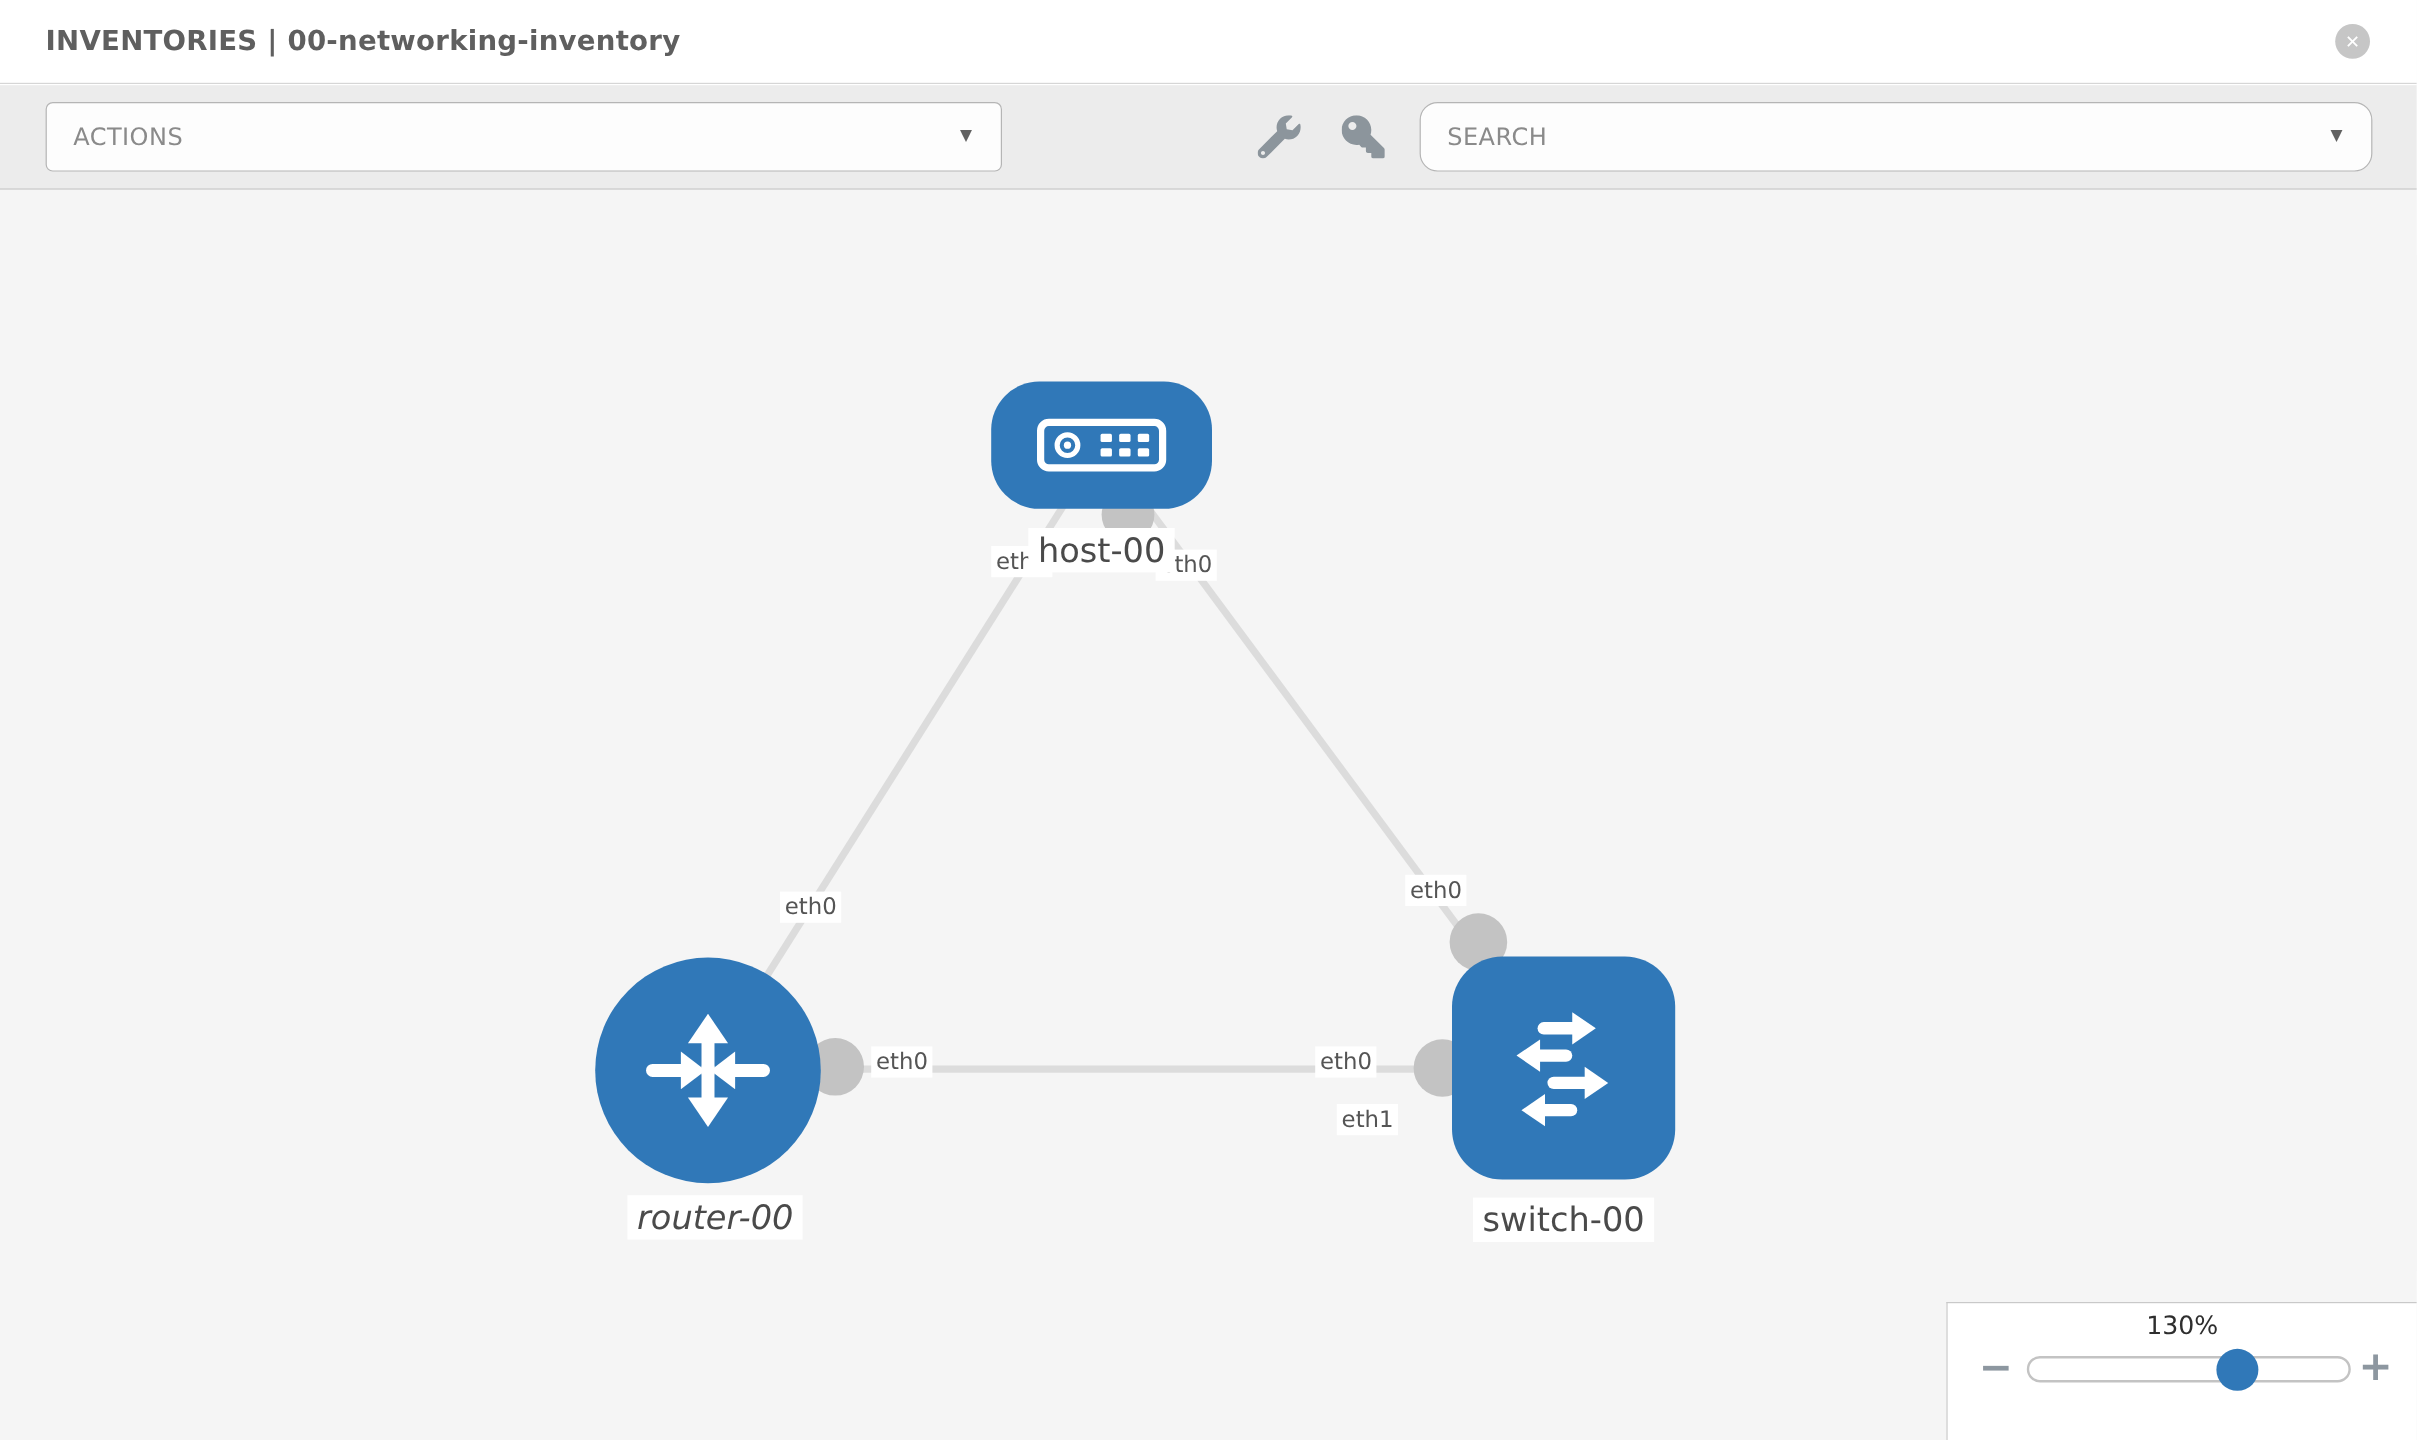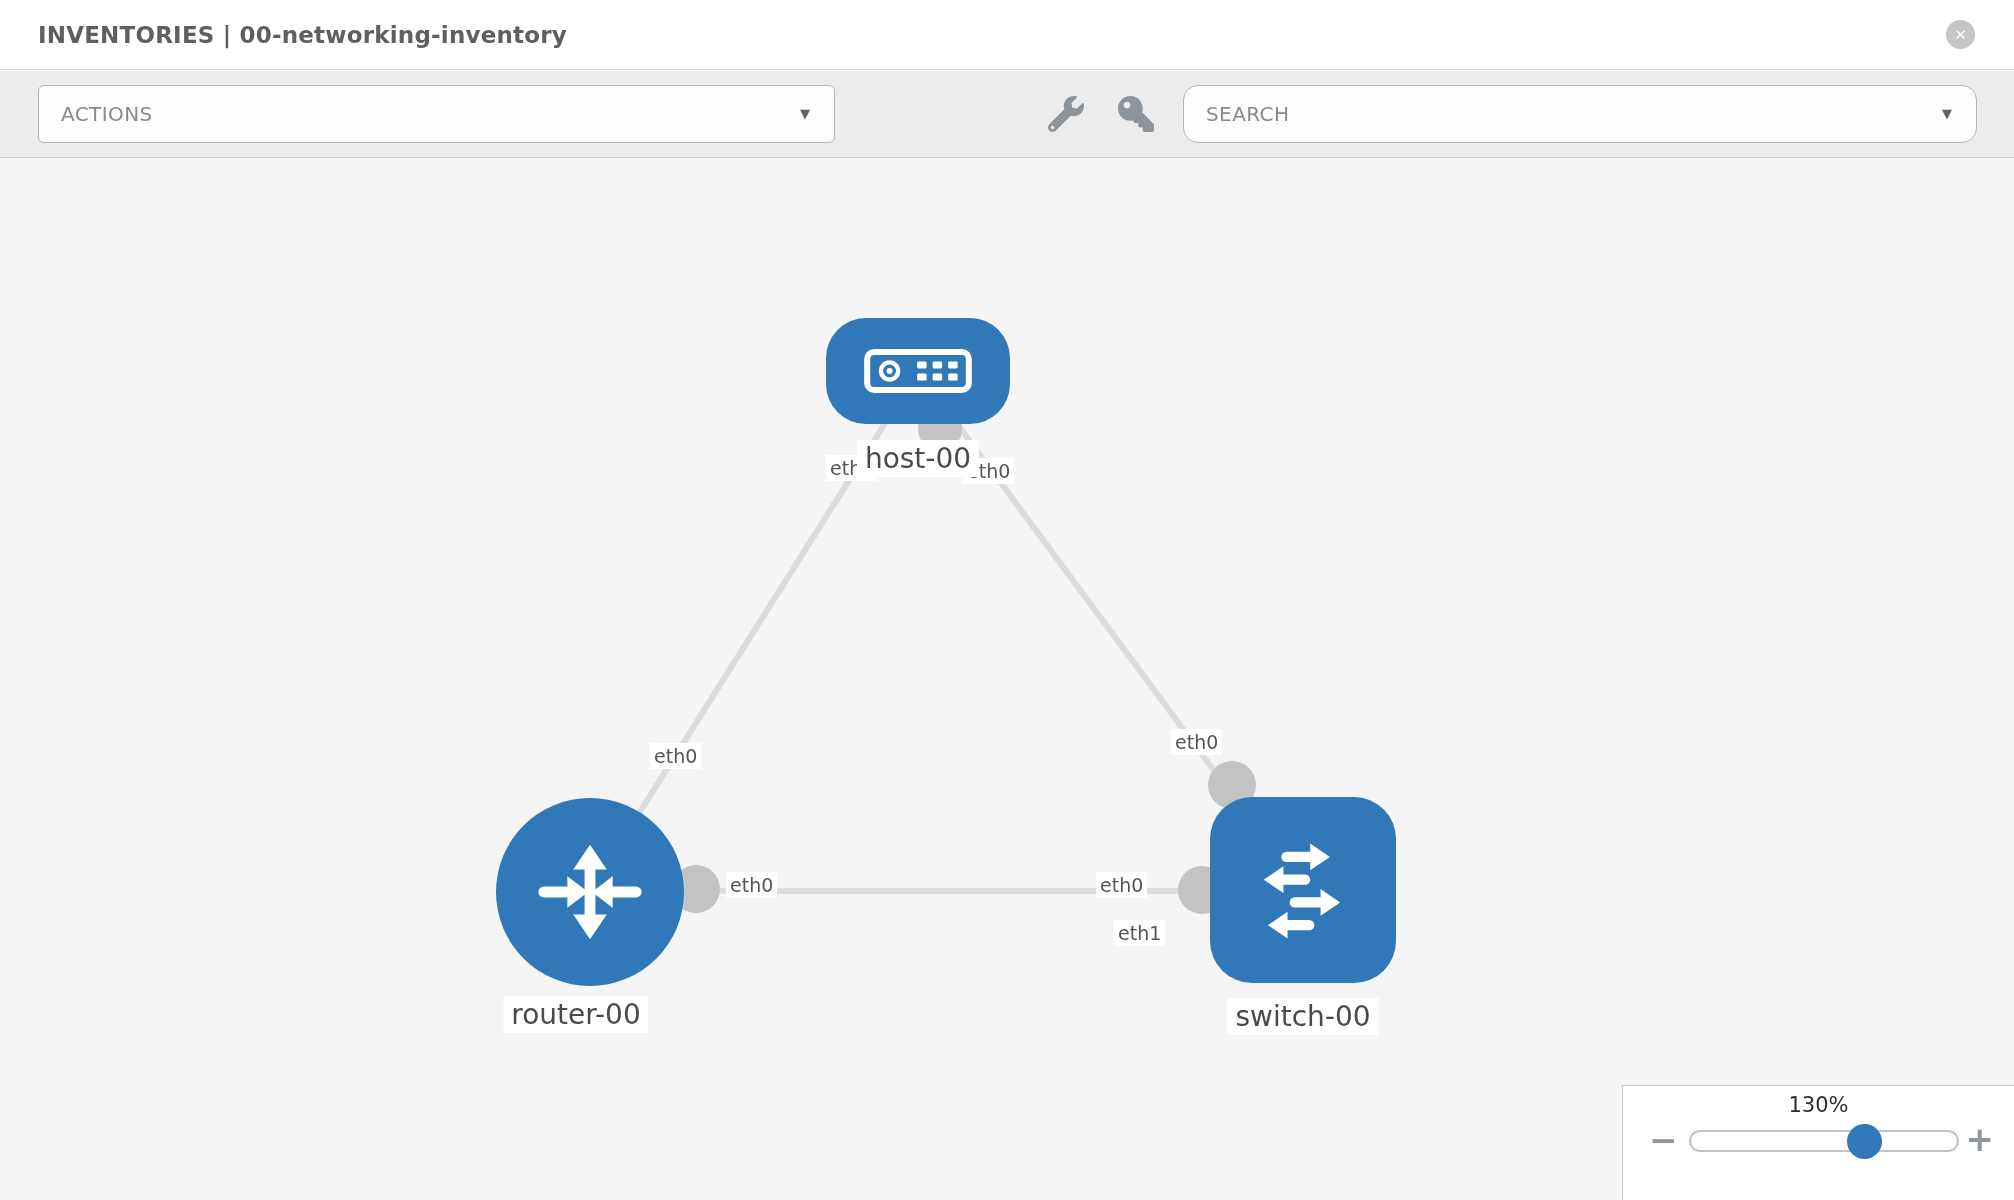--- a/index.html
+++ b/index.html
@@ -156,21 +156,21 @@
       <line x1="62" y1="50" x2="38" y2="50" stroke-width="10"></line>
       <polygon points="22,50 41,37 41,63"></polygon>
       <line x1="52" y1="72" x2="80" y2="72" stroke-width="10"></line>
       <polygon points="96,72 77,59 77,85"></polygon>
       <line x1="66" y1="94" x2="42" y2="94" stroke-width="10"></line>
       <polygon points="26,94 45,81 45,107"></polygon>
     </svg>
   </div>
 
   <div class="node-label" style="left:918px;  top:282px;text-align:right;">host-00</div>
-  <div class="node-label" style="left:576px;  top:838px;">router-00</div>
+  <div class="node-label" style="left:596px;  top:838px;font-style:italic;">router-00</div>
   <div class="node-label" style="left:1303px; top:840px;">switch-00</div>
 
   <div class="if-label" style="left:826px;  top:297px;">eth0</div>
   <div class="if-label" style="left:963px;  top:300px;">eth0</div>
   <div class="if-label" style="left:650px;  top:585px;">eth0</div>
   <div class="if-label" style="left:1171px; top:571px;">eth0</div>
   <div class="if-label" style="left:726px;  top:714px;">eth0</div>
   <div class="if-label" style="left:1096px; top:714px;">eth0</div>
   <div class="if-label front" style="left:1114px; top:714px;margin-top:48px;">eth1</div>
 </div>

